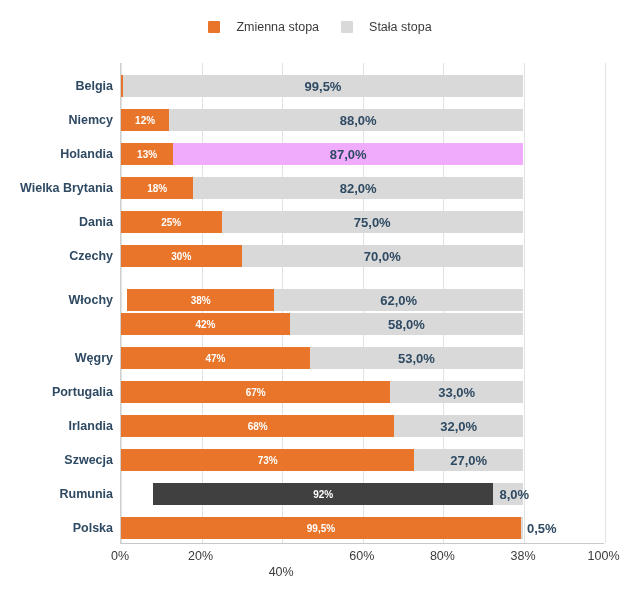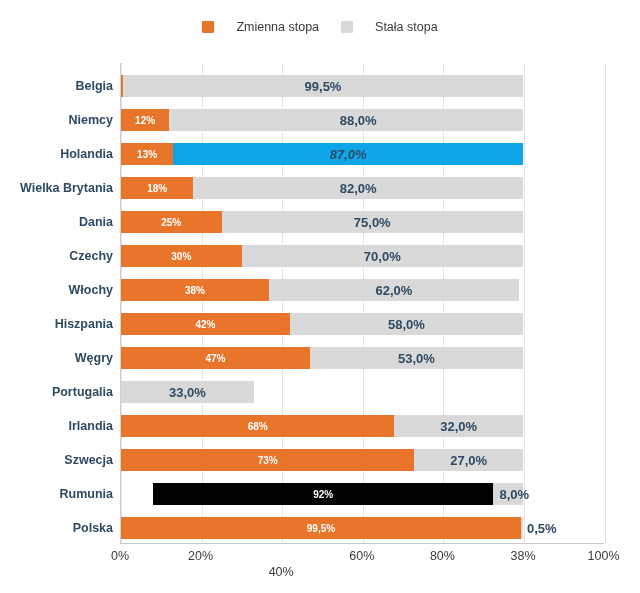--- a/index.html
+++ b/index.html
@@ -22,21 +22,21 @@
     position: absolute;
     top: 20px; left: 0; width: 640px;
     display: flex;
     justify-content: center;
     align-items: center;
     gap: 22px;
   }
   .legend-entry {
     display: flex;
     align-items: center;
-    gap: 22px;
+    gap: 16px;
   }
   .legend-swatch {
     width: 12px; height: 12px;
     border-radius: 1px;
   }
   .legend-label {
     font-size: 12.5px;
     color: #3b3b3b;
   }
 
@@ -190,21 +190,21 @@
                 <span class="seg-label-fix">88,0%</span>
               </div>
             </div>
           </div>
           <div class="row" style="top: 74px;">
             <div class="cat-label">Holandia</div>
             <div class="bar-stack">
               <div class="seg seg-var" style="width: 52.39px; background: rgb(232, 117, 42);">
                 <span class="seg-label-var">13%</span>
               </div>
-              <div class="seg seg-fix" style="width: 350.61px; background: #0ea5e9; font-style: italic;">
+              <div class="seg seg-fix" style="width: 350.61px; background: #f0abfc;">
                 <span class="seg-label-fix">87,0%</span>
               </div>
             </div>
           </div>
           <div class="row" style="top: 108px;">
             <div class="cat-label">Wielka Brytania</div>
             <div class="bar-stack">
               <div class="seg seg-var" style="width: 72.54px; background: rgb(232, 117, 42);">
                 <span class="seg-label-var">18%</span>
               </div>
@@ -228,33 +228,32 @@
             <div class="cat-label">Czechy</div>
             <div class="bar-stack">
               <div class="seg seg-var" style="width: 120.9px; background: rgb(232, 117, 42);">
                 <span class="seg-label-var">30%</span>
               </div>
               <div class="seg seg-fix" style="width: 282.1px; background: rgb(217, 217, 217);">
                 <span class="seg-label-fix">70,0%</span>
               </div>
             </div>
           </div>
-          <div class="row" style="top: 210px;">
+          <div class="row" style="top: 220px; padding-left: 6px;">
             <div class="cat-label">Włochy</div>
             <div class="bar-stack">
               <div class="seg seg-var" style="width: 148px; background: rgb(232, 117, 42);">
                 <span class="seg-label-var">38%</span>
               </div>
               <div class="seg seg-fix" style="width: 249.86px; background: rgb(217, 217, 217);">
                 <span class="seg-label-fix">62,0%</span>
               </div>
             </div>
           </div>
           <div class="row" style="top: 244px;">
-            <div class="cat-label">Hiszpania</div>
             <div class="bar-stack">
               <div class="seg seg-var" style="width: 169.26px; background: rgb(232, 117, 42);">
                 <span class="seg-label-var">42%</span>
               </div>
               <div class="seg seg-fix" style="width: 233.74px; background: rgb(217, 217, 217);">
                 <span class="seg-label-fix">58,0%</span>
               </div>
             </div>
           </div>
           <div class="row" style="top: 278px;">
@@ -264,20 +263,23 @@
                 <span class="seg-label-var">47%</span>
               </div>
               <div class="seg seg-fix" style="width: 213.59px; background: rgb(217, 217, 217);">
                 <span class="seg-label-fix">53,0%</span>
               </div>
             </div>
           </div>
           <div class="row" style="top: 312px;">
             <div class="cat-label">Portugalia</div>
             <div class="bar-stack">
+              <div class="seg seg-var" style="width: 270.01px; background: rgb(232, 117, 42);">
+                <span class="seg-label-var">67%</span>
+              </div>
               <div class="seg seg-fix" style="width: 132.99px; background: rgb(217, 217, 217);">
                 <span class="seg-label-fix">33,0%</span>
               </div>
             </div>
           </div>
           <div class="row" style="top: 346px;">
             <div class="cat-label">Irlandia</div>
             <div class="bar-stack">
               <div class="seg seg-var" style="width: 274.04px; background: rgb(232, 117, 42);">
                 <span class="seg-label-var">68%</span>
@@ -294,21 +296,21 @@
                 <span class="seg-label-var">73%</span>
               </div>
               <div class="seg seg-fix" style="width: 108.81px; background: rgb(217, 217, 217);">
                 <span class="seg-label-fix">27,0%</span>
               </div>
             </div>
           </div>
           <div class="row" style="top: 414px;">
             <div class="cat-label">Rumunia</div>
             <div class="bar-stack">
-              <div class="seg seg-var" style="width: 370.76px; background: #000000; margin-left: 32px;">
+              <div class="seg seg-var" style="width: 370.76px; background: #404040; margin-left: 32px;">
                 <span class="seg-label-var">92%</span>
               </div>
               <div class="seg seg-fix" style="width: 32.24px; background: rgb(217, 217, 217); overflow: visible;">
                 <span class="seg-label-fix" style="position: absolute; left: 6px; white-space: nowrap;">8,0%</span>
               </div>
             </div>
           </div>
           <div class="row" style="top: 448px;">
             <div class="cat-label">Polska</div>
             <div class="bar-stack">

